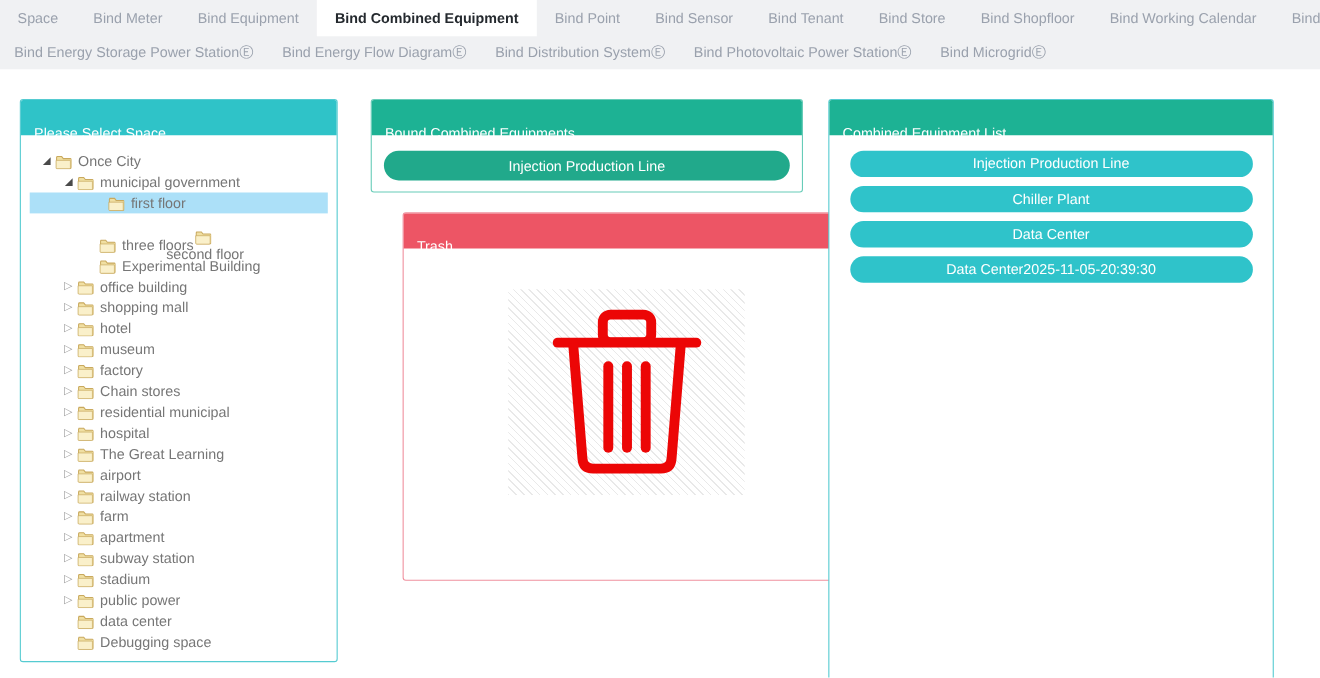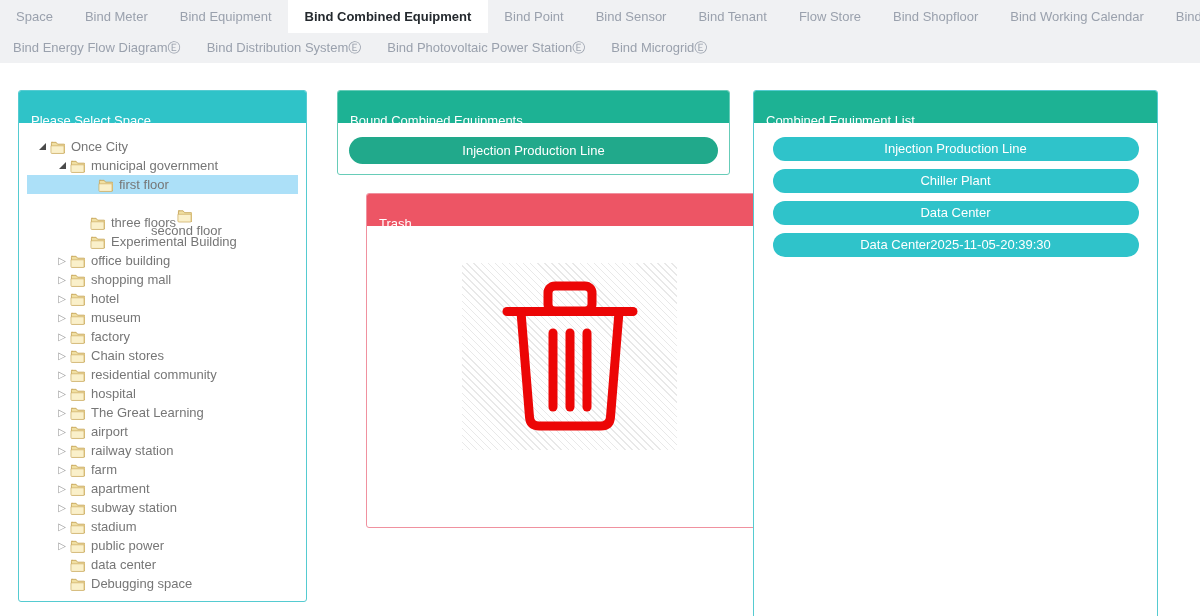--- a/index.html
+++ b/index.html
@@ -66,26 +66,27 @@
 
 <div class="nav">
   <div class="nav-row nav-row1" id="nav-row-1">
       <div class="tab">Space</div>
       <div class="tab">Bind Meter</div>
       <div class="tab">Bind Equipment</div>
       <div class="tab active">Bind Combined Equipment</div>
       <div class="tab">Bind Point</div>
       <div class="tab">Bind Sensor</div>
       <div class="tab">Bind Tenant</div>
-      <div class="tab">Flow Store</div>
+      <div class="tab">Bind Store</div>
       <div class="tab">Bind Shopfloor</div>
       <div class="tab">Bind Working Calendar</div>
       <div class="tab">Bind Command Ⓔ</div>
     </div>
   <div class="nav-row nav-row2" id="nav-row-2">
+      <div class="tab">Bind Energy Storage Power StationⒺ</div>
       <div class="tab">Bind Energy Flow DiagramⒺ</div>
       <div class="tab">Bind Distribution SystemⒺ</div>
       <div class="tab">Bind Photovoltaic Power StationⒺ</div>
       <div class="tab">Bind MicrogridⒺ</div>
     </div>
 </div>
 
 <div class="panel" id="space-panel">
   <div class="panel-header">Please Select Space</div>
   <div class="tree" id="tree">
@@ -202,21 +203,21 @@
 <span class="tree-label">Chain stores</span>
       </div>
       <div class="tree-row" style="padding-left: 28px;">
         <span class="arrow-slot">
           <span class="arrow-collapsed">▷</span>
         </span>
   <svg class="folder" viewBox="0 0 16 15">
     <path d="M1.5 2.5 h5 l1.6 2 h6.9 a1 1 0 0 1 1 1 v7.5 a1 1 0 0 1 -1 1 h-12.5 a1 1 0 0 1 -1 -1 v-9.5 a1 1 0 0 1 1 -1 z" fill="#f0dfa2" stroke="#c9a95e" stroke-width="1"></path>
     <path d="M1 6.2 h14 v7.3 a0.9 0.9 0 0 1 -0.9 0.9 h-12.2 a0.9 0.9 0 0 1 -0.9 -0.9 z" fill="#faf0ca" stroke="#c9a95e" stroke-width="0.7"></path>
   </svg>
-<span class="tree-label">residential community</span>
+<span class="tree-label">residential municipal</span>
       </div>
       <div class="tree-row" style="padding-left: 28px;">
         <span class="arrow-slot">
           <span class="arrow-collapsed">▷</span>
         </span>
   <svg class="folder" viewBox="0 0 16 15">
     <path d="M1.5 2.5 h5 l1.6 2 h6.9 a1 1 0 0 1 1 1 v7.5 a1 1 0 0 1 -1 1 h-12.5 a1 1 0 0 1 -1 -1 v-9.5 a1 1 0 0 1 1 -1 z" fill="#f0dfa2" stroke="#c9a95e" stroke-width="1"></path>
     <path d="M1 6.2 h14 v7.3 a0.9 0.9 0 0 1 -0.9 0.9 h-12.2 a0.9 0.9 0 0 1 -0.9 -0.9 z" fill="#faf0ca" stroke="#c9a95e" stroke-width="0.7"></path>
   </svg>
 <span class="tree-label">hospital</span>

